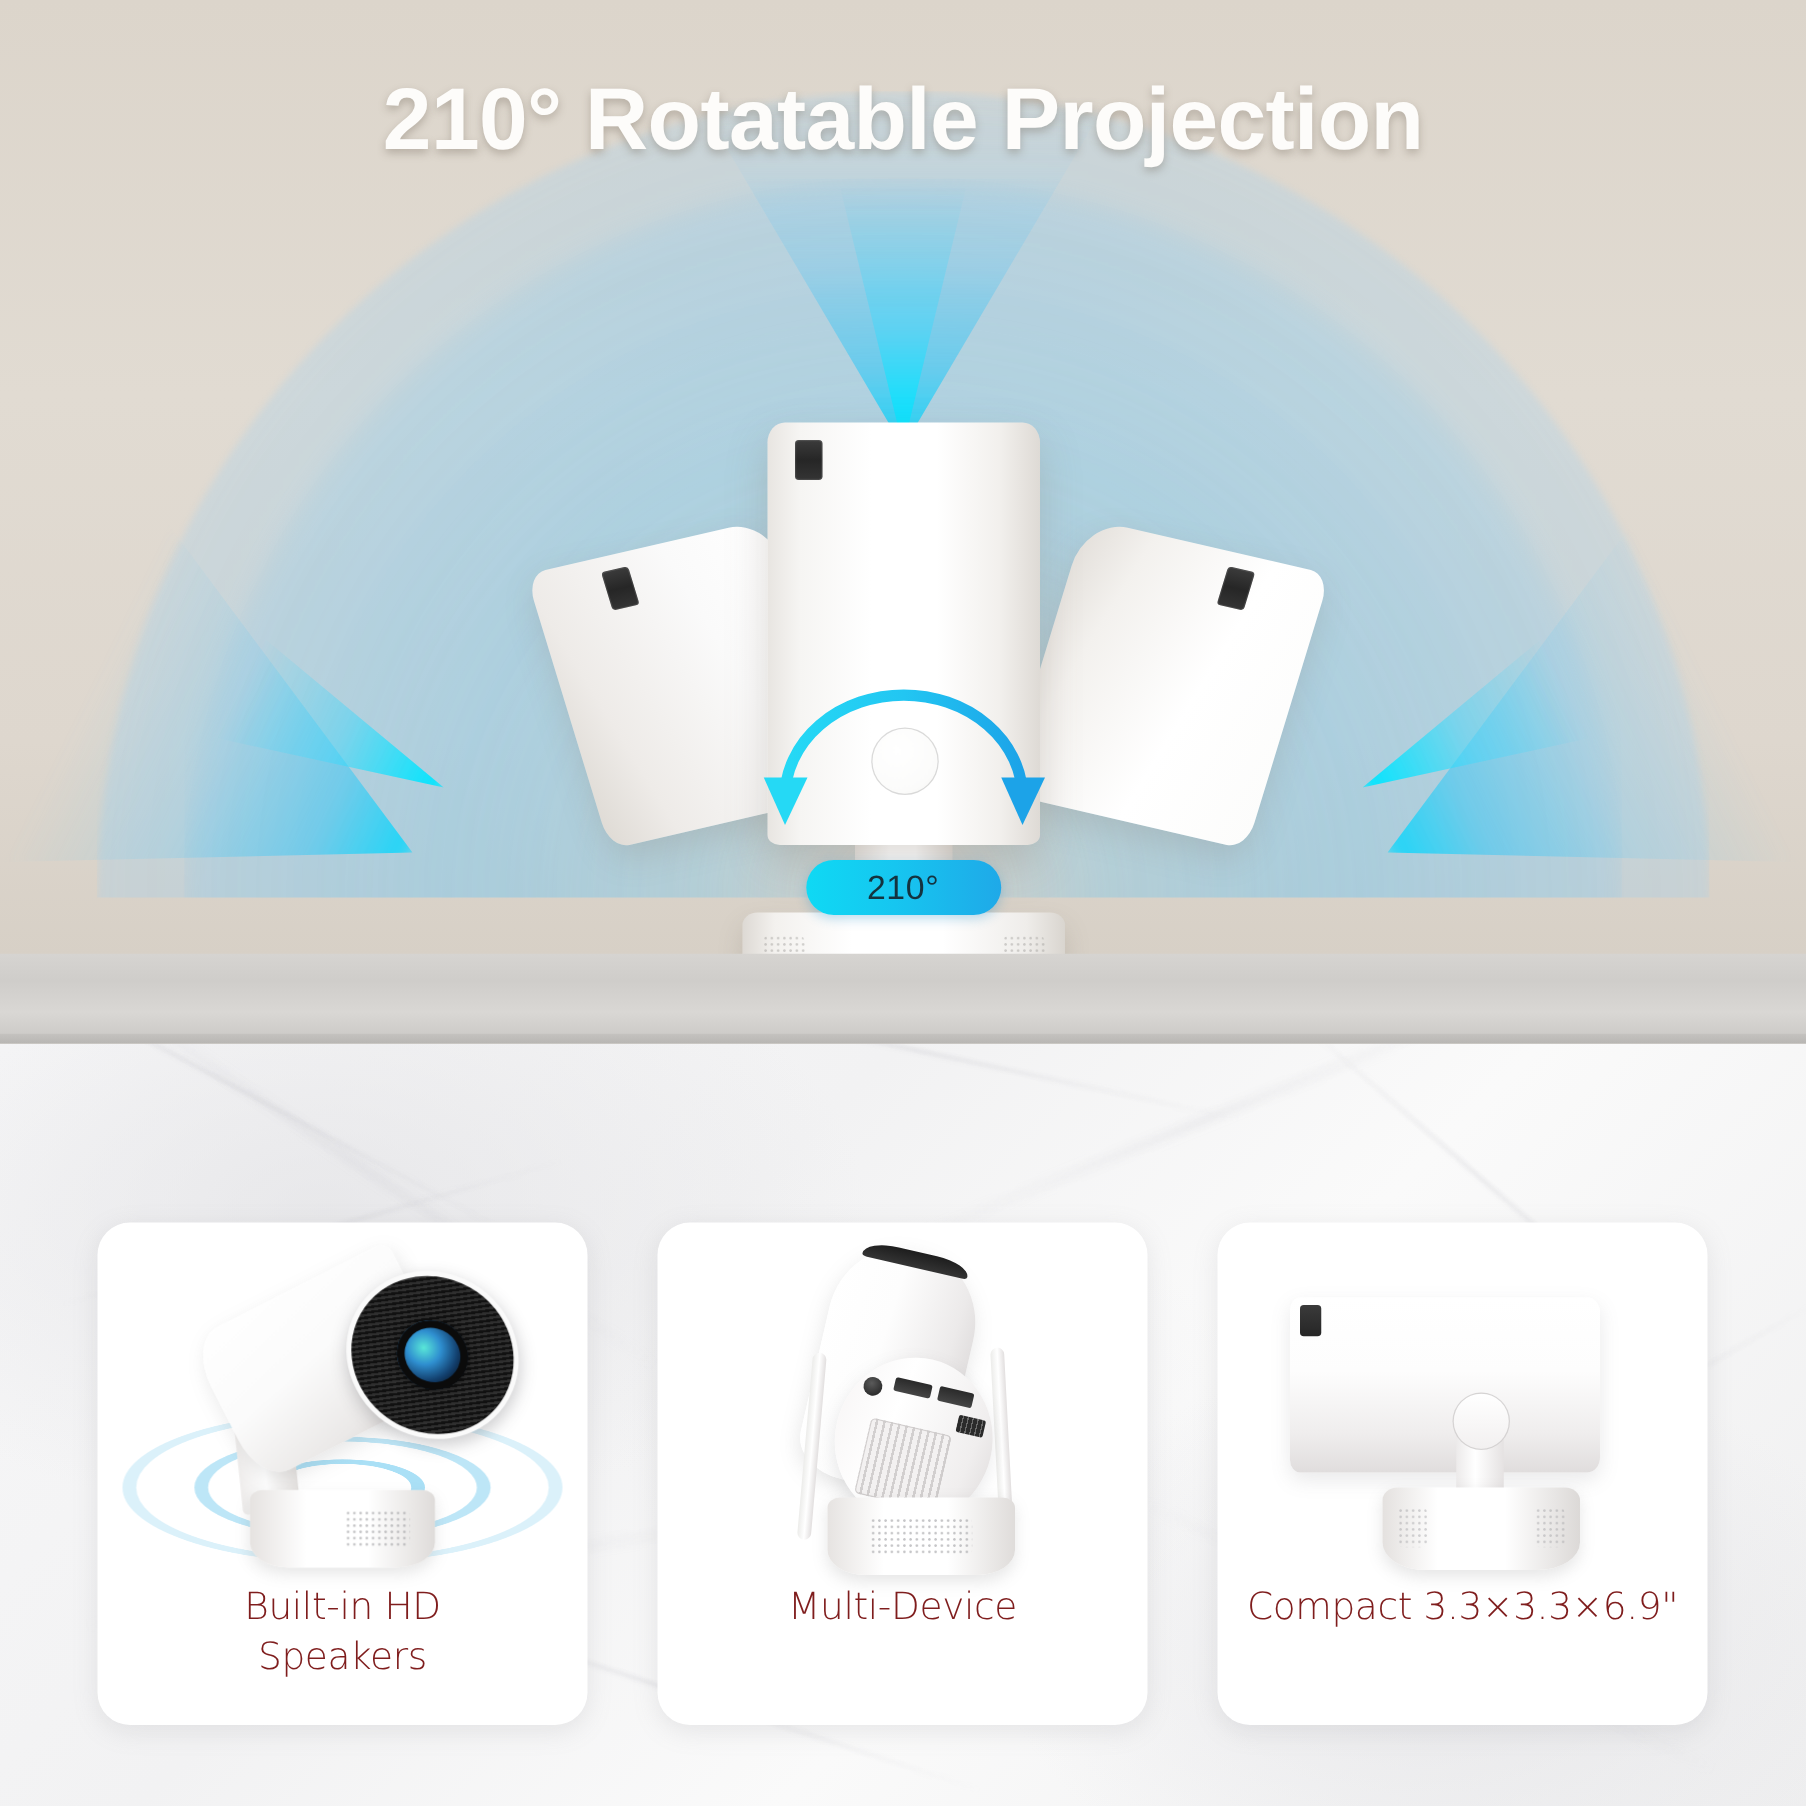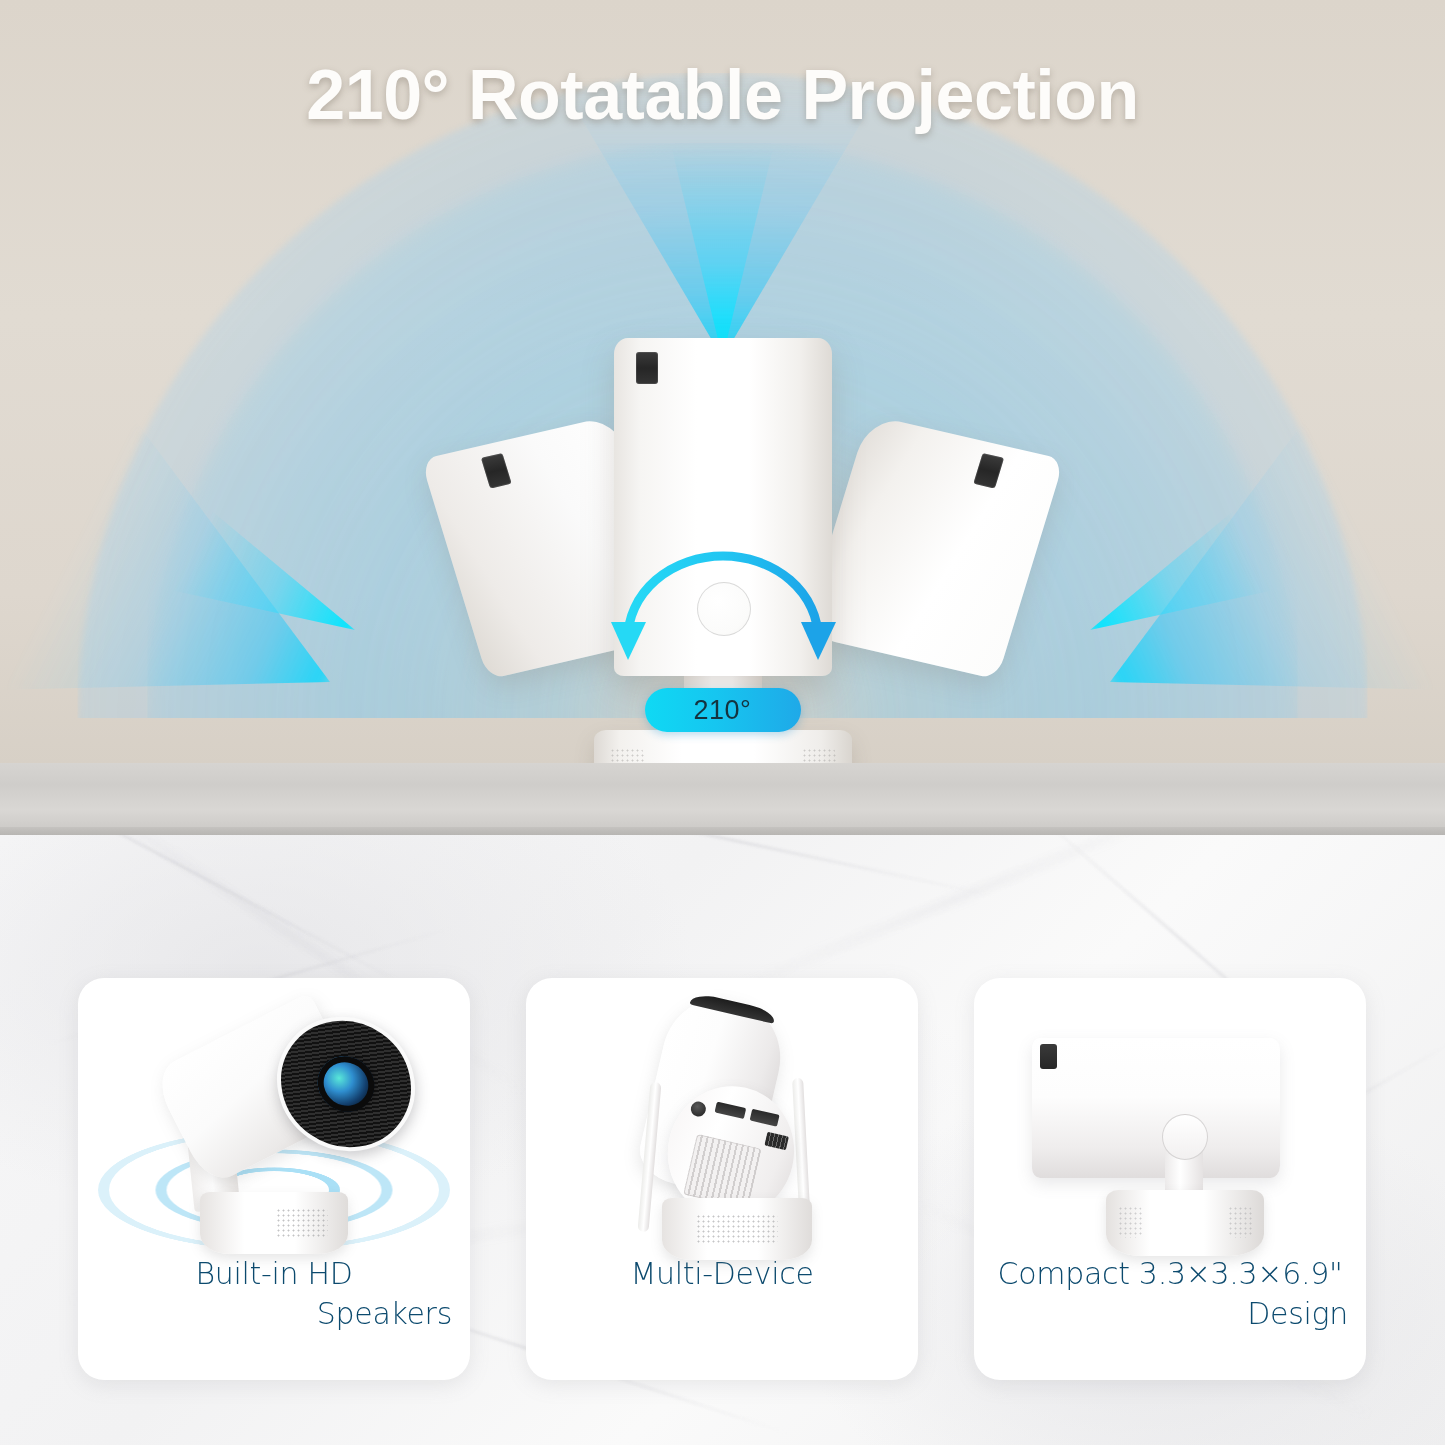--- a/index.html
+++ b/index.html
@@ -328,30 +328,30 @@
   #card-3 { left: 974px; }
 
   .card-art {
     position: absolute;
     left: 0; right: 0; top: 16px;
     height: 270px;
   }
   .card-label {
     position: absolute;
     left: 18px; right: 18px;
-    top: 276px;
+    top: 288px;
     text-align: center;
     font-family: "DejaVu Sans", sans-serif;
     font-size: 30px;
     font-weight: 300;
     line-height: 1.33;
-    color: #0c4a6e;
+    color: #7f1d1d;
     letter-spacing: -0.3px;
   }
-  .card-label .l2 { display: block; text-align: right; }
+  .card-label .l2 { display: block; }
 
   
   .c1-wrap { position:absolute; left:0; top:0; width:392px; height:270px; }
   .ring {
     position: absolute;
     border: 11px solid rgba(126,206,238,0.42);
     border-radius: 50%;
     left: 50%; top: 196px;
     transform: translate(-50%,-50%) rotateX(70deg);
   }
@@ -669,17 +669,16 @@
         <div class="c3-neck"></div>
         <div class="c3-hinge"></div>
         <div class="c3-base">
           <div class="g l"></div>
           <div class="g r"></div>
         </div>
       </div>
     </div>
     <div class="card-label">
       <span>Compact 3.3×3.3×6.9"</span>
-      <span class="l2">Design</span>
     </div>
   </div>
 
 </div>
 
 </body></html>

